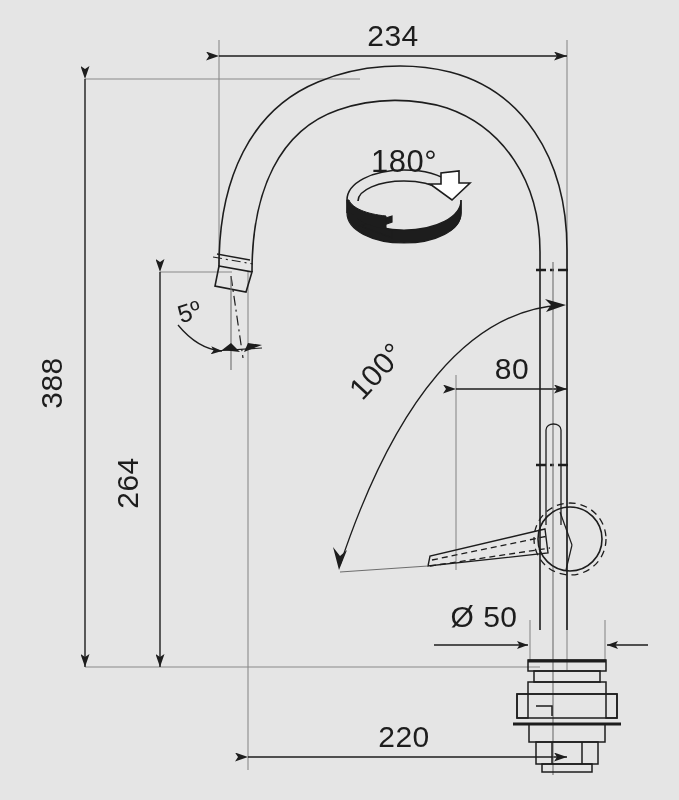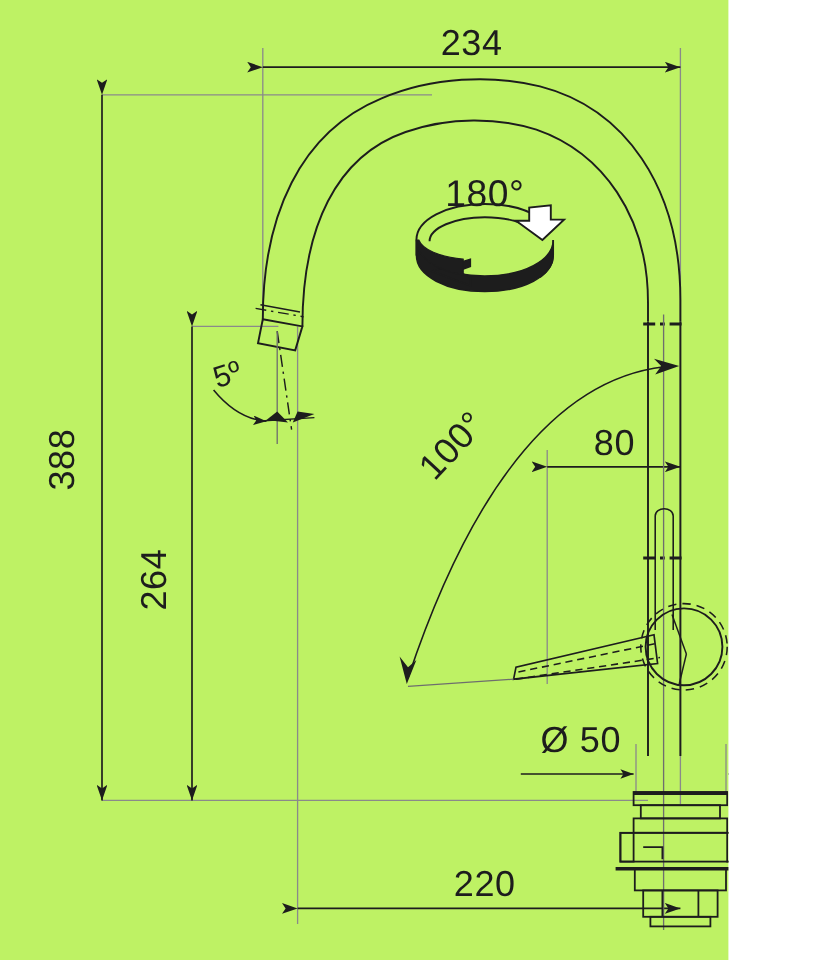--- a/index.html
+++ b/index.html
@@ -5,23 +5,23 @@
   html, body {
     margin: 0;
     padding: 0;
     background: #ffffff;
   }
   body {
     font-family: "Liberation Sans", sans-serif;
   }
   #sheet {
     position: relative;
-    width: 607px;
+    width: 679px;
     height: 800px;
-    background: #bef264;
+    background: #e5e5e5;
     overflow: hidden;
   }
   #sheet svg {
     position: absolute;
     left: 0;
     top: 0;
   }
   .dimtext {
     font-family: "Liberation Sans", sans-serif;
     font-size: 30px;

